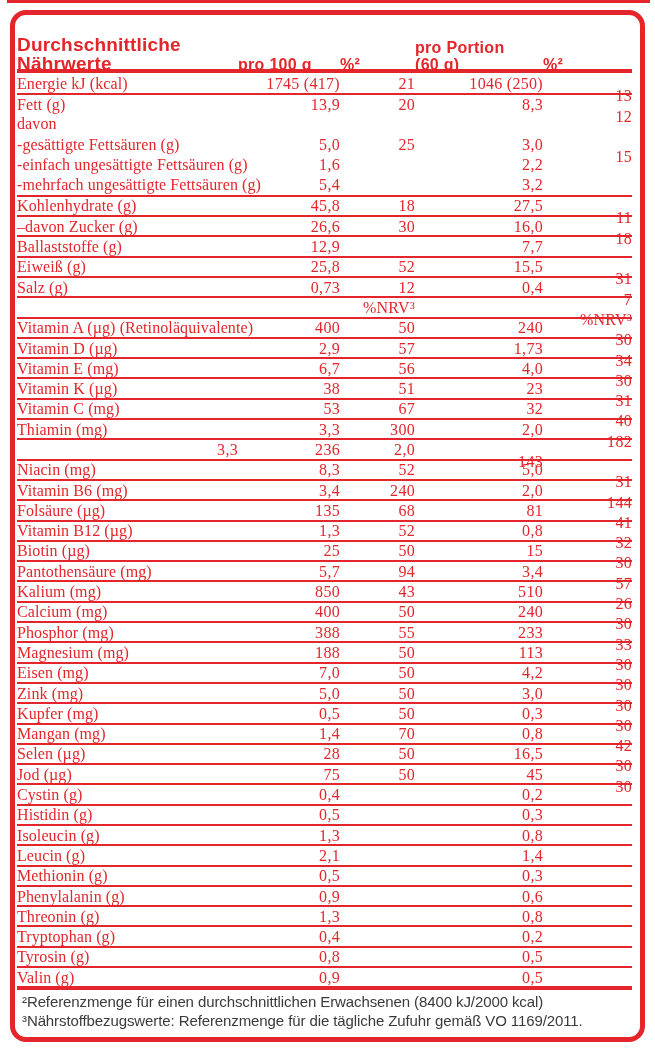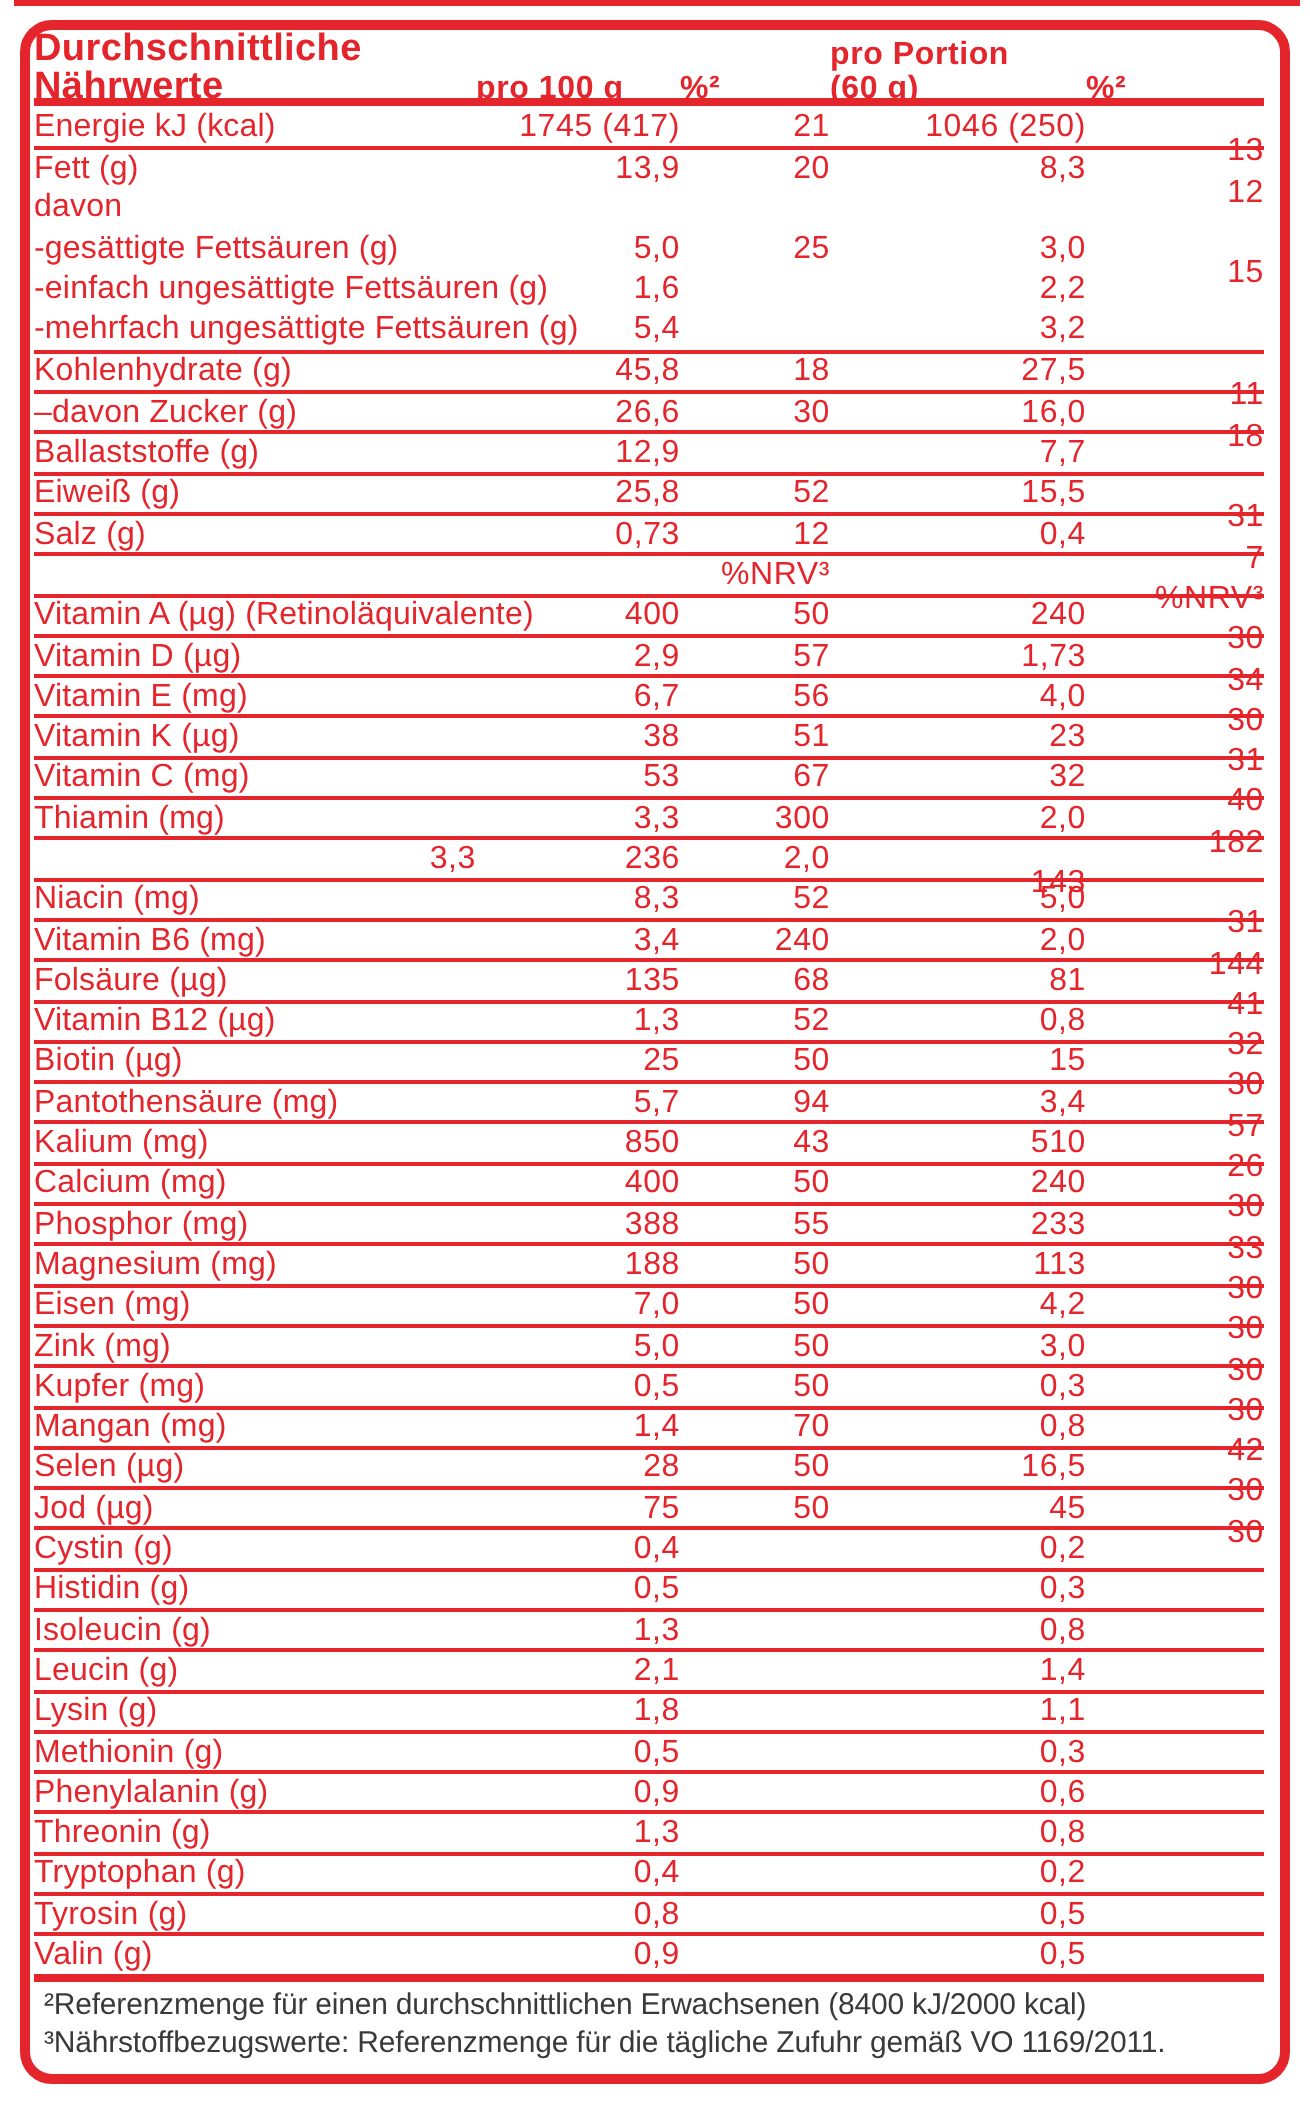--- a/index.html
+++ b/index.html
@@ -37,40 +37,42 @@
   .cols {
     display: grid;
     grid-template-columns: 221px 102px 75px 128px 89px;
   }
   .thead {
     height: 38px;
     border-bottom: 4px solid var(--accent);
     align-items: end;
     padding-bottom: 13px;
     font-weight: bold;
+    margin-top: 20px;
   }
   .th-title {
     font-size: 19px;
     line-height: 19px;
     letter-spacing: 0.2px;
     white-space: nowrap;
   }
   .th {
     font-size: 16px;
     line-height: 17px;
     text-align: left;
     letter-spacing: 0.3px;
     white-space: nowrap;
   }
   .tbody { display: block; }
   .line {
     height: 20.3px;
     align-items: center;
     font-size: 16px;
     line-height: 17px;
+    font-family: Liberation Serif, serif;
   }
   .line.bordered { border-top: 2px solid var(--accent); }
   .cell.label {
     white-space: nowrap;
     overflow: visible;
     letter-spacing: 0.1px;
   }
   .cell.num {
     text-align: right;
     letter-spacing: 0.3px;
@@ -378,27 +380,20 @@
     <div class="cell num pct2"></div>
   </div>
         <div class="line cols bordered">
     <div class="cell label">Leucin (g)</div>
     <div class="cell num">2,1</div>
     <div class="cell num"></div>
     <div class="cell num">1,4</div>
     <div class="cell num pct2"></div>
   </div>
         <div class="line cols bordered">
-    <div class="cell label">Lysin (g)</div>
-    <div class="cell num">1,8</div>
-    <div class="cell num"></div>
-    <div class="cell num">1,1</div>
-    <div class="cell num pct2"></div>
-  </div>
-        <div class="line cols bordered">
     <div class="cell label">Methionin (g)</div>
     <div class="cell num">0,5</div>
     <div class="cell num"></div>
     <div class="cell num">0,3</div>
     <div class="cell num pct2"></div>
   </div>
         <div class="line cols bordered">
     <div class="cell label">Phenylalanin (g)</div>
     <div class="cell num">0,9</div>
     <div class="cell num"></div>

